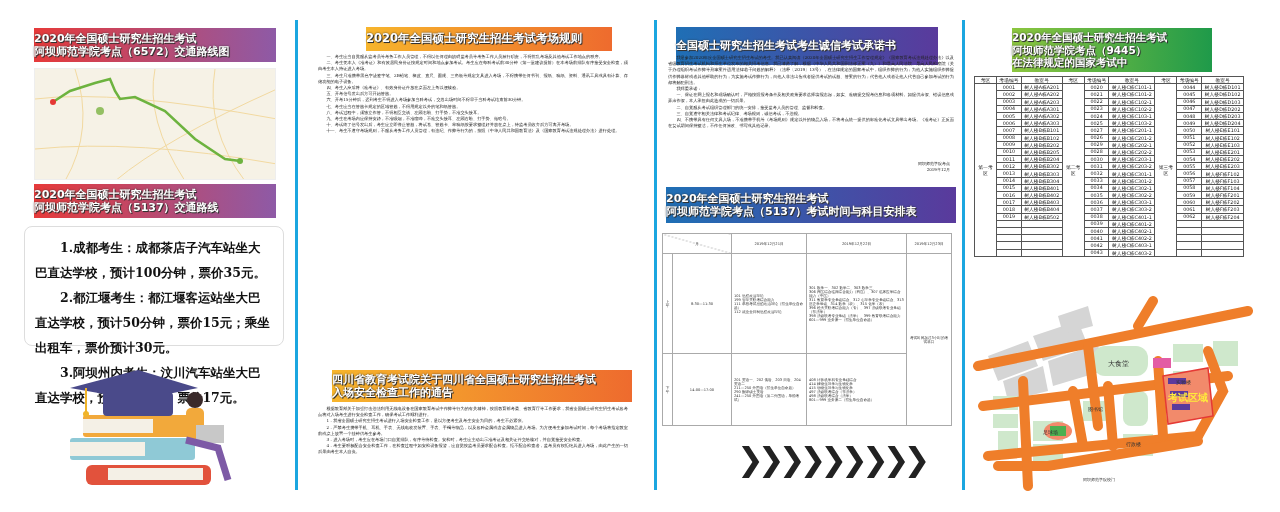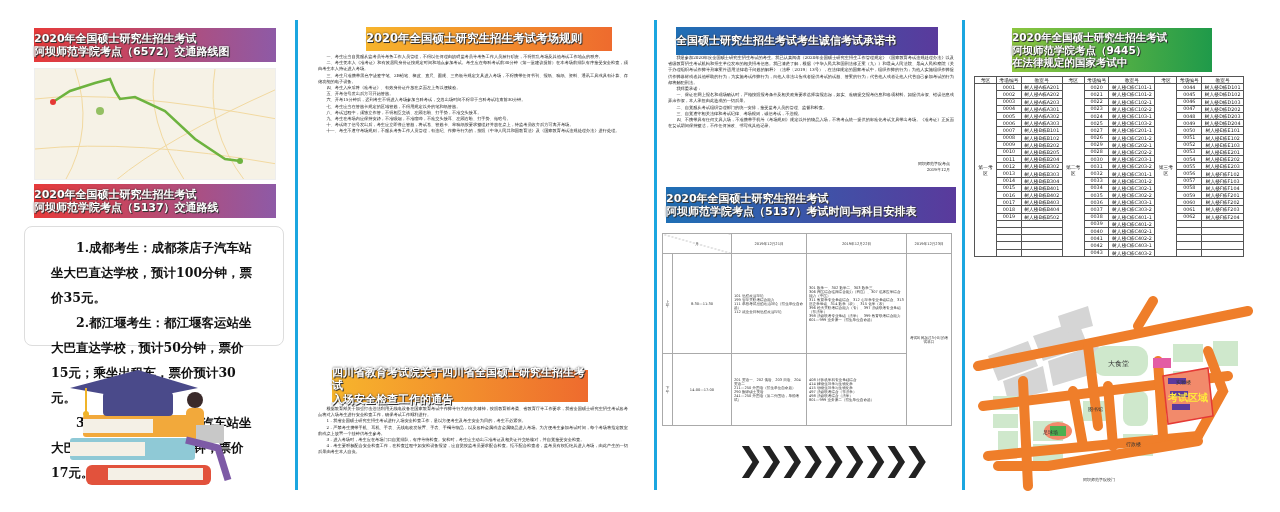--- a/index.html
+++ b/index.html
@@ -7,21 +7,21 @@
 .board{position:absolute;left:0;top:0;width:1280px;height:512px;background:#fff}
 .vline{position:absolute;width:3px;background:#1ba6e0}
 .panel{position:absolute;top:0;height:512px}
 .banner{position:absolute;color:#fff;font-family:"DejaVu Sans",sans-serif;font-weight:bold;text-align:left;display:flex;flex-direction:column;justify-content:center;line-height:1.2;text-shadow:0 0 2px #333,1px 1px 0 #333}
 .b-red{background:linear-gradient(90deg,#e63a3a,#8e5aa6)}
 .b-orange{background:linear-gradient(90deg,#f7b52c,#ee6b2e)}
 .b-navy{background:linear-gradient(90deg,#1f6fb5,#5a3a9c)}
 .b-green{background:linear-gradient(90deg,#8cc63f,#1f9a4a)}
 .bodytext{position:absolute;font-size:4.2px;line-height:6.2px;color:#222;text-align:justify;overflow:hidden}
 .bodytext p{text-indent:2em}
-.routebox{position:absolute;left:24px;top:226px;width:260px;height:120px;border:1px solid #ddd;border-radius:8px;background:#fff;padding:8px 26px;font-size:12.5px;line-height:25px;font-weight:bold;color:#111}
+.routebox{position:absolute;left:24px;top:226px;width:260px;height:120px;border:1px solid #ddd;border-radius:8px;background:#fff;padding:8px 10px;font-size:12.5px;line-height:25px;font-weight:bold;color:#111}
 .routebox p{text-indent:2em}
 .map{position:absolute;left:34px;top:68px;width:242px;height:112px;background:#f6f2e6;overflow:hidden;border:1px solid #eee}
 table{border-collapse:collapse}
 .sched{position:absolute;left:662px;top:233px;width:290px;font-family:"DejaVu Sans",sans-serif;font-size:3.6px;color:#333}
 .sched td,.sched th{border:1px solid #aaa;padding:2px;vertical-align:middle;font-weight:normal}
 .rooms{position:absolute;left:974px;top:76px;width:270px;font-family:"DejaVu Sans",sans-serif;font-size:4.8px;color:#222}
 .rooms td,.rooms th{border:1px solid #555;height:7.2px;padding:0 2px;text-align:center;font-weight:normal}
 .arrows{position:absolute;left:737px;top:440px;font-family:"DejaVu Sans",sans-serif;font-size:32px;font-weight:bold;color:#222;letter-spacing:-6px}
 .sign{position:absolute;left:936px;top:161px;font-size:4px;line-height:6px;text-align:right;color:#222}
 </style>
@@ -89,36 +89,36 @@
       <p>三、考生只准携带黑色字迹签字笔、2B铅笔、橡皮、直尺、圆规、三角板等规定文具进入考场，不得携带任何书刊、报纸、稿纸、资料、通讯工具或具有计算、存储功能的电子设备。</p>
       <p>四、考生入座后将《准考证》、有效身份证件放在桌面左上角以便核验。</p>
       <p>五、开考信号发出后方可开始答题。</p>
       <p>六、开考15分钟后，迟到考生不得进入考场参加当科考试，交卷出场时间不得早于当科考试结束前30分钟。</p>
       <p>七、考生应当在答题卡规定的区域答题，不得用规定以外的笔和纸答题。</p>
       <p>八、考试过程中，须独立作答，不得相互交谈、左顾右盼、打手势，不准交头接耳。</p>
       <p>九、考生在考场内应保持安静，不准吸烟，不准喧哗，不准交头接耳、左顾右盼、打手势、做暗号。</p>
       <p>十、考试终了信号发出后，考生应立即停止答题，将试卷、答题卡、草稿纸按要求整理好并放在桌上，待监考员收齐后方可离开考场。</p>
       <p>十一、考生不遵守考场规则，不服从考务工作人员管理，有违纪、作弊等行为的，按照《中华人民共和国教育法》及《国家教育考试违规处理办法》进行处理。</p>
     </div>
-    <div class="banner b-orange" style="left:32px;top:370px;width:256px;height:32px;font-size:11px">
+    <div class="banner b-orange" style="left:32px;top:370px;width:300px;height:32px;font-size:11px">
       <span>四川省教育考试院关于四川省全国硕士研究生招生考试</span>
       <span>入场安全检查工作的通告</span>
     </div>
     <div class="bodytext" style="left:18px;top:406px;width:310px;height:70px">
       <p>根据教育部关于加强打击违法利用无线电设备在国家教育考试中作弊等行为的有关精神，按照教育部考委、省教育厅等工作要求，我省全国硕士研究生招生考试各考点将对入场考生进行安全检查工作，确保考试工作顺利进行。</p>
       <p>1．我省全国硕士研究生招生考试进行入场安全检查工作，是以方便考生及考生安全为目的，考生不必紧张。</p>
       <p>2．严禁考生携带手机、耳机、手表、无线电收发装置、手表、手镯等物品，以及各种金属或含金属物品进入考场。为方便考生参加考试时间，每个考场将指定教室前或桌上放置一个挂钟供考生参考。</p>
       <p>3．进入考场时，考生应在考场门口自觉排队，有序等待检查。安检时，考生应主动出示准考证及相关证件交给核对，并自觉接受安全检查。</p>
       <p>4．考生要积极配合安全检查工作，在检查过程中如安检设备报警，应自觉按监考员要求配合检查。拒不配合检查者，监考员有权拒绝其进入考场，由此产生的一切后果由考生本人自负。</p>
     </div>
   </div>
   <div class="vline" style="left:654px;top:20px;height:470px"></div>
 
   <div class="panel" style="left:630px;width:330px">
-    <div class="banner b-navy" style="left:46px;top:27px;width:262px;height:28px;font-size:11px">
+    <div class="banner b-navy" style="left:46px;top:27px;width:262px;height:38px;font-size:11px">
       <span>全国硕士研究生招生考试考生诚信考试承诺书</span>
     </div>
     <div class="bodytext" style="left:38px;top:55px;width:286px;height:106px">
       <p>我是参加2020年度全国硕士研究生招生考试的考生。我已认真阅读《2020年全国硕士研究生招生工作管理规定》《国家教育考试违规处理办法》以及省级教育招生考试机构和招生单位发布的相关招考信息。我已清楚了解，根据《中华人民共和国刑法修正案（九）》和最高人民法院、最高人民检察院《关于办理组织考试作弊等刑事案件适用法律若干问题的解释》（法释〔2019〕13号），在法律规定的国家考试中，组织作弊的行为；为他人实施组织作弊提供作弊器材或者其他帮助的行为；为实施考试作弊行为，向他人非法出售或者提供考试的试题、答案的行为；代替他人或者让他人代替自己参加考试的行为都将触犯刑法。</p>
       <p>我郑重承诺：</p>
       <p>一、保证在网上报名和现场确认时，严格按照报考条件及相关政策要求选择填报志愿，如实、准确提交报考信息和各项材料。如提供虚假、错误信息或弄虚作假，本人承担由此造成的一切后果。</p>
       <p>二、自觉服从考试组织管理部门的统一安排，接受监考人员的管理、监督和检查。</p>
       <p>三、自觉遵守相关法律和考试纪律、考场规则，诚信考试，不违规。</p>
       <p>四、不携带具有任何文具入场，不准携带手机等《考场规则》规定以外的物品入场，不将考点统一提供的标准化考试文具带出考场。《准考证》正反面在复试期间保持整洁，不作任何涂改、书写或其他记录。</p>
     </div>

